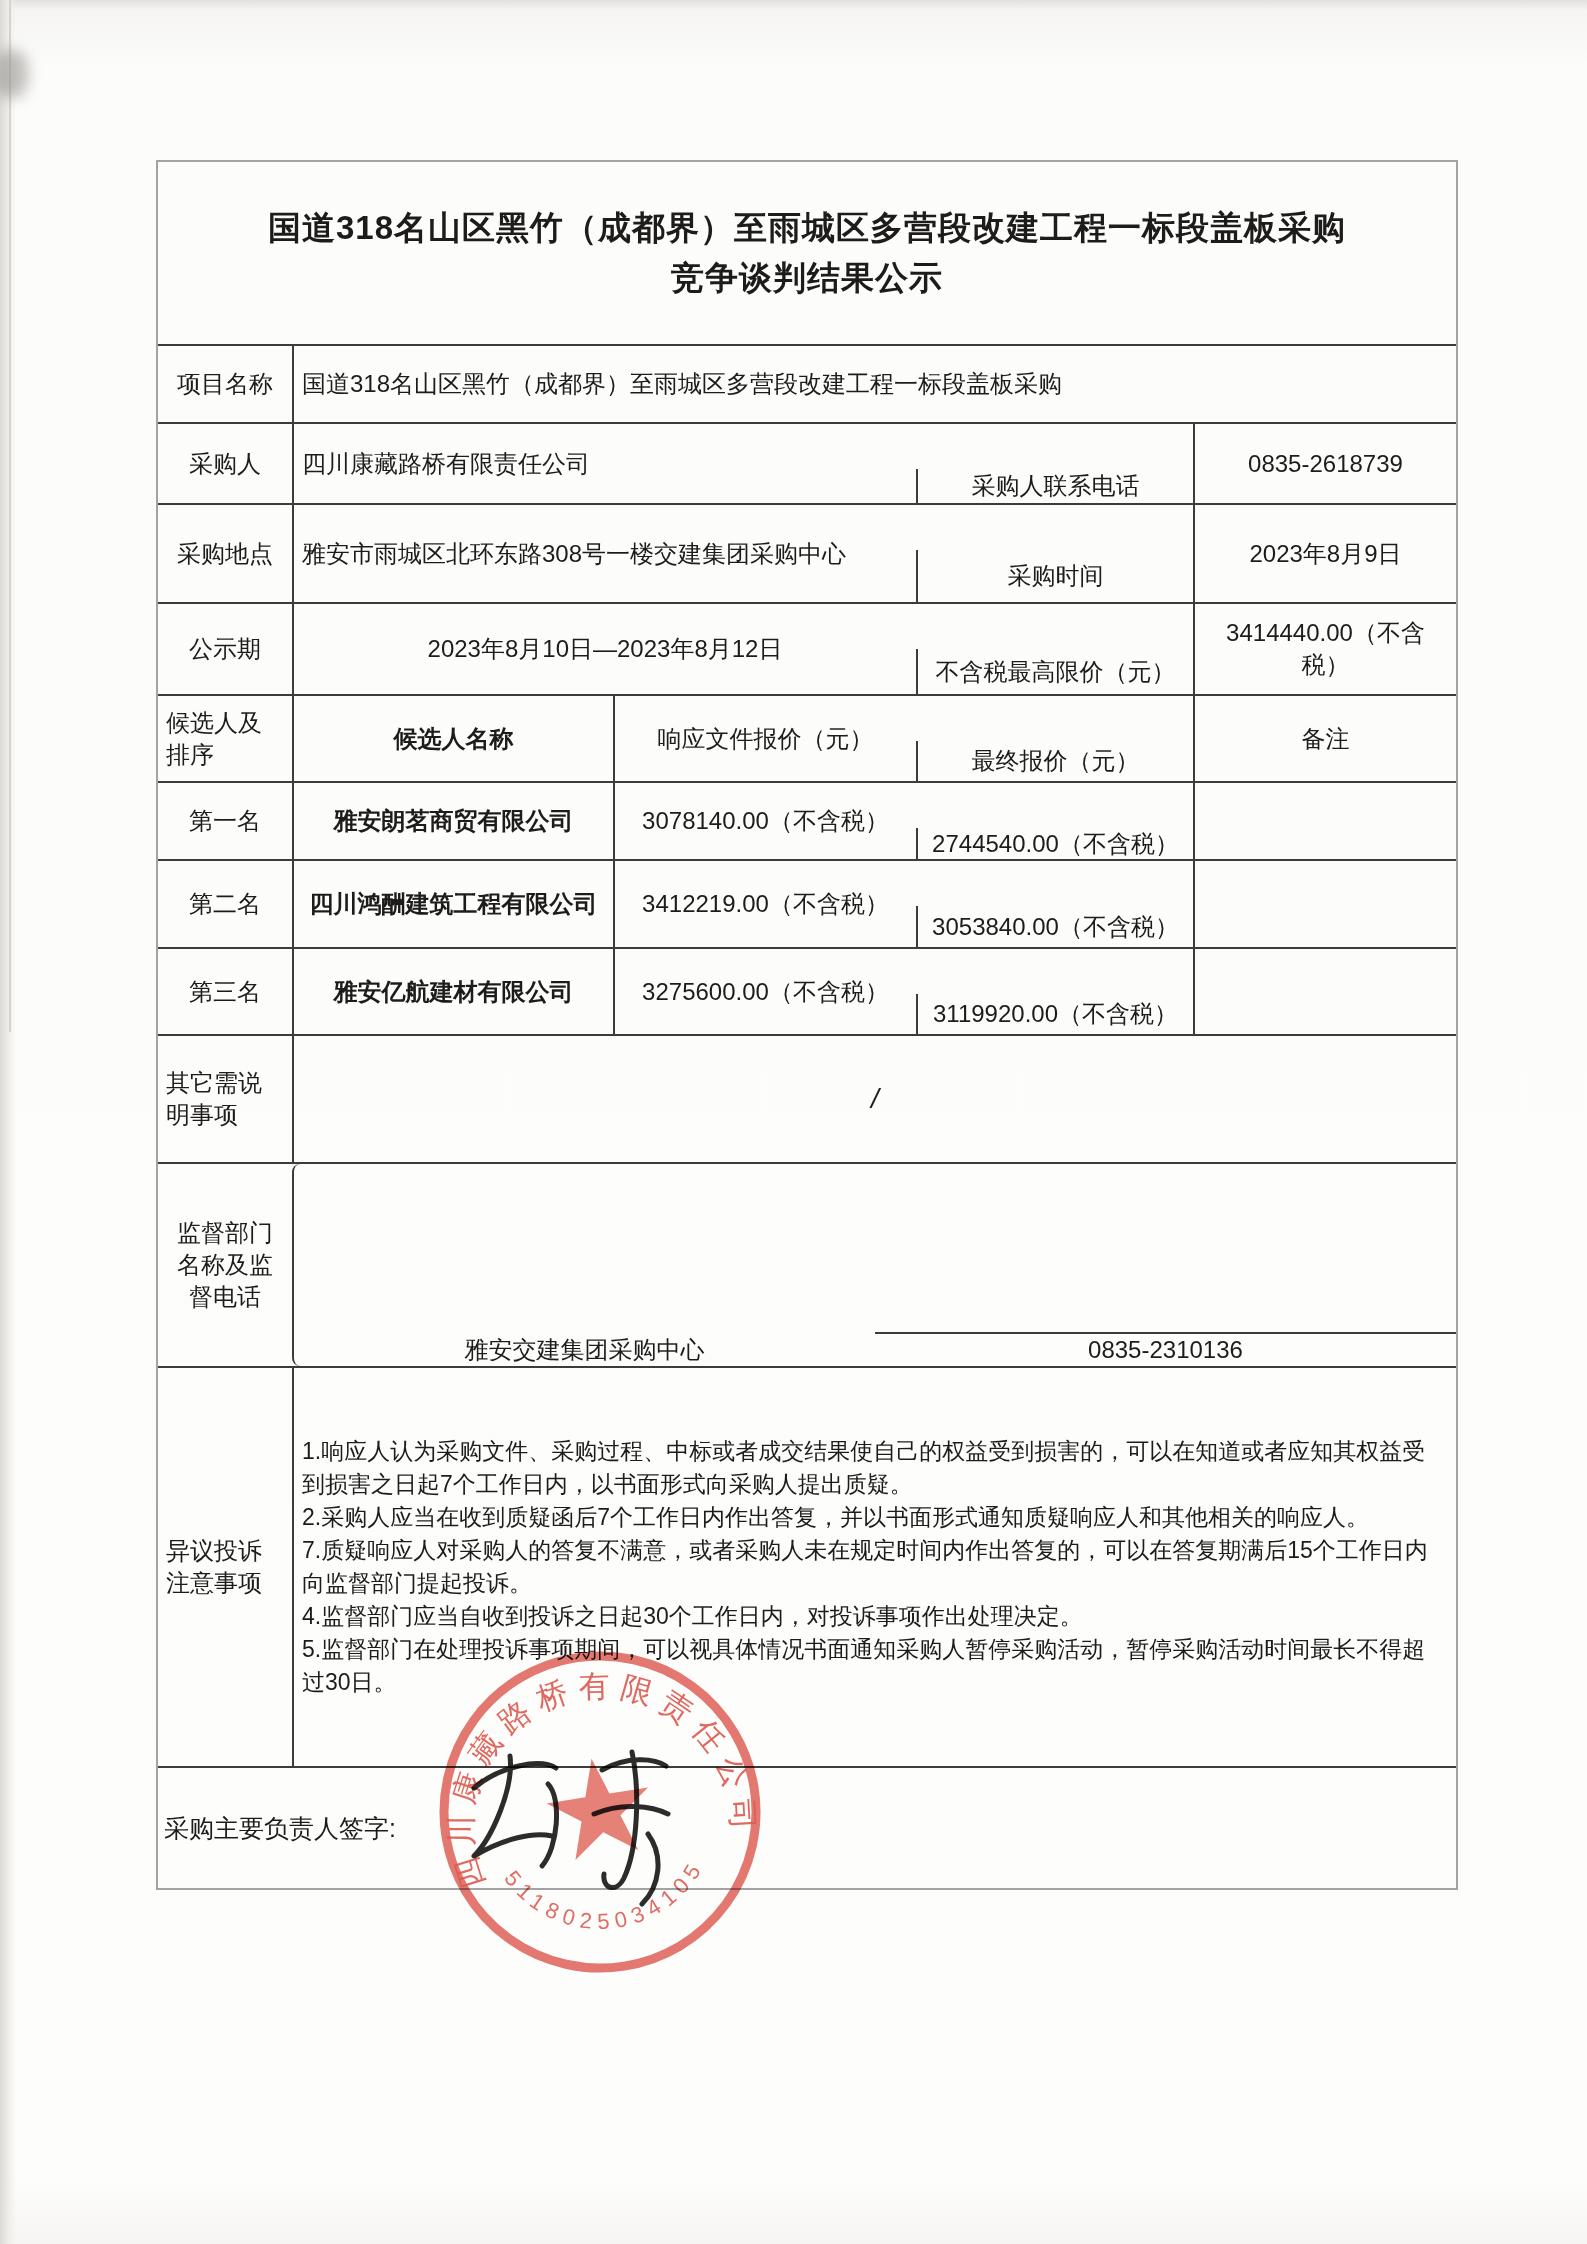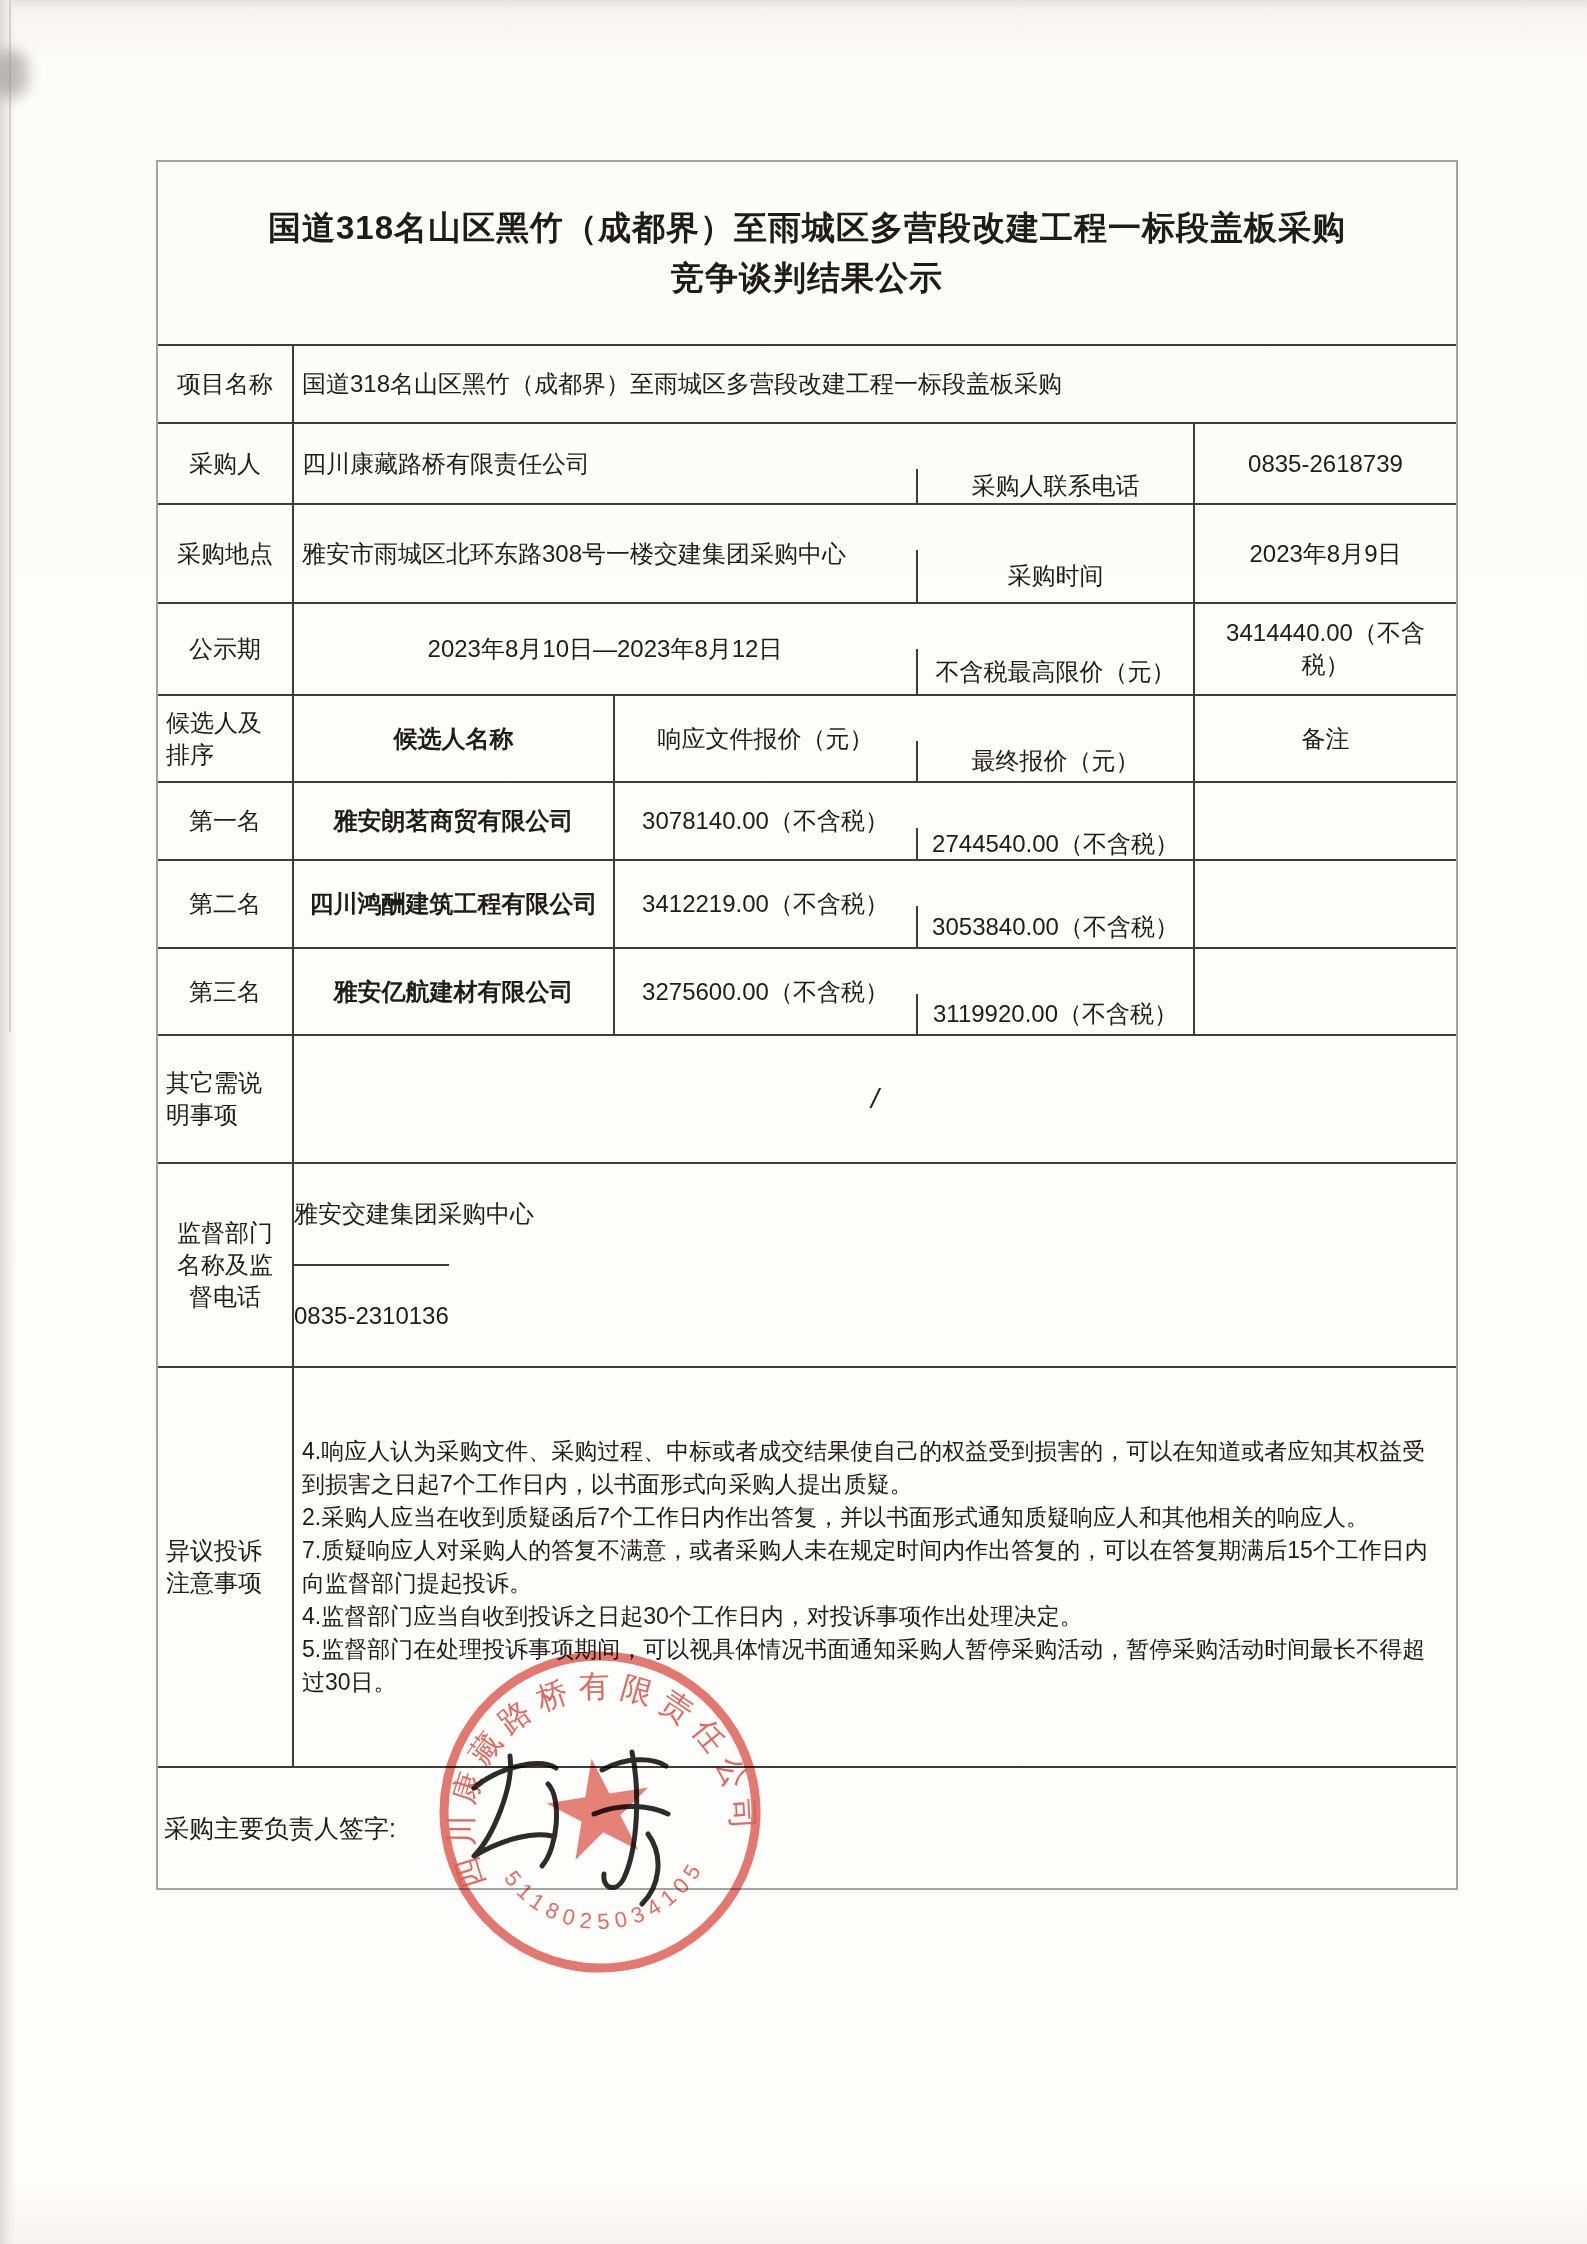--- a/index.html
+++ b/index.html
@@ -27,21 +27,21 @@
   .w1{width:134px;flex:none;}
   .w2{width:321px;flex:none;font-weight:bold;}
   .w3{width:303px;flex:none;}
   .w4{width:277px;flex:none;margin-top:45px;}
   .w5{width:263px;flex:none;}
   .w23{width:624px;flex:none;}
   .wrest{width:1164px;flex:none;}
   .left{justify-content:flex-start;text-align:left;}
   .title-cell{width:100%;flex-direction:column;justify-content:center;border-left:none;}
   .doc-title{font-size:33px;font-weight:700;line-height:50px;letter-spacing:1px;text-align:center;}
-  .stack{flex-direction:column;padding:0;align-items:flex-start;}
+  .stack{flex-direction:row;padding:0;align-items:flex-end;border-radius:8px;}
   .substack{flex:1;display:flex;align-items:center;justify-content:center;}
   .substack + .substack{border-top:2px solid #3e3c39;}
   .objection-text{display:block;font-size:23px;line-height:33px;text-align:left;}
   .objection-text div{margin:0;}
   .slash{font-size:28px;font-style:italic;}
   .sign-row .cell{justify-content:flex-start;text-align:left;font-size:25px;padding-left:6px;}
 
   .seal{position:absolute;left:433px;top:1645px;width:334px;height:334px;
         transform:rotate(-9deg);mix-blend-mode:multiply;opacity:.9;}
   .signature{position:absolute;left:452px;top:1726px;width:265px;height:185px;
@@ -134,21 +134,21 @@
     <div class="cell wrest stack">
       <div class="substack">雅安交建集团采购中心</div>
       <div class="substack">0835-2310136</div>
     </div>
   </div>
 
   <div class="row" style="height:398px">
     <div class="cell w1 left">异议投诉注意事项</div>
     <div class="cell wrest left">
       <div class="objection-text">
-        <div>4.响应人认为采购文件、采购过程、中标或者成交结果使自己的权益受到损害的，可以在知道或者应知其权益受到损害之日起7个工作日内，以书面形式向采购人提出质疑。</div>
+        <div>1.响应人认为采购文件、采购过程、中标或者成交结果使自己的权益受到损害的，可以在知道或者应知其权益受到损害之日起7个工作日内，以书面形式向采购人提出质疑。</div>
         <div>2.采购人应当在收到质疑函后7个工作日内作出答复，并以书面形式通知质疑响应人和其他相关的响应人。</div>
         <div>7.质疑响应人对采购人的答复不满意，或者采购人未在规定时间内作出答复的，可以在答复期满后15个工作日内向监督部门提起投诉。</div>
         <div>4.监督部门应当自收到投诉之日起30个工作日内，对投诉事项作出处理决定。</div>
         <div>5.监督部门在处理投诉事项期间，可以视具体情况书面通知采购人暂停采购活动，暂停采购活动时间最长不得超过30日。</div>
       </div>
     </div>
   </div>
 
   <div class="row sign-row" style="height:120px">
     <div class="cell" style="width:100%">采购主要负责人签字:</div>

